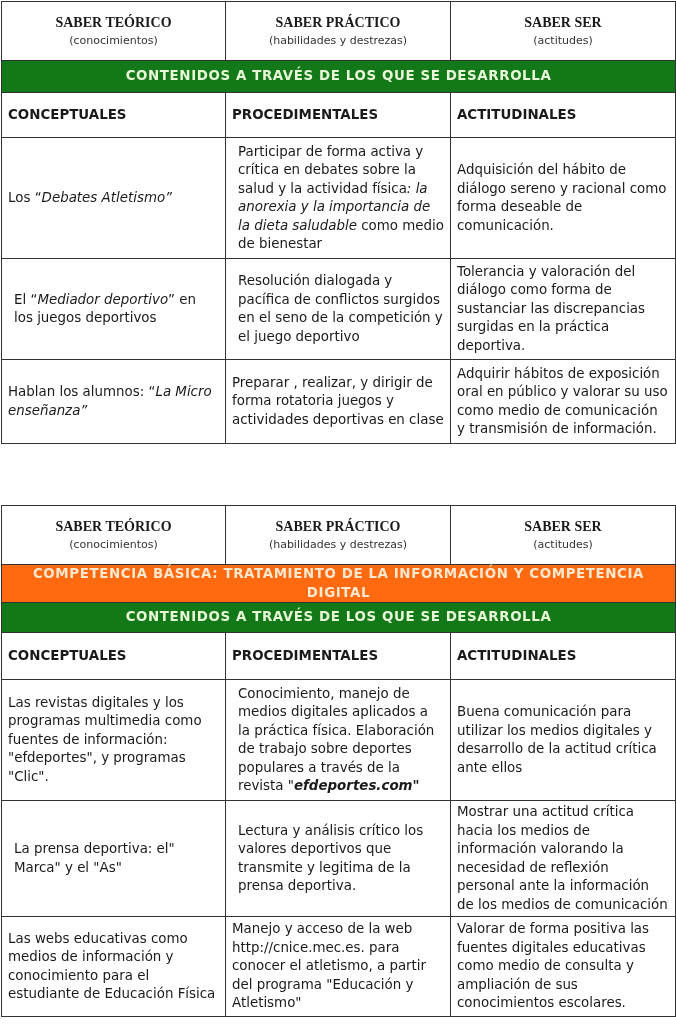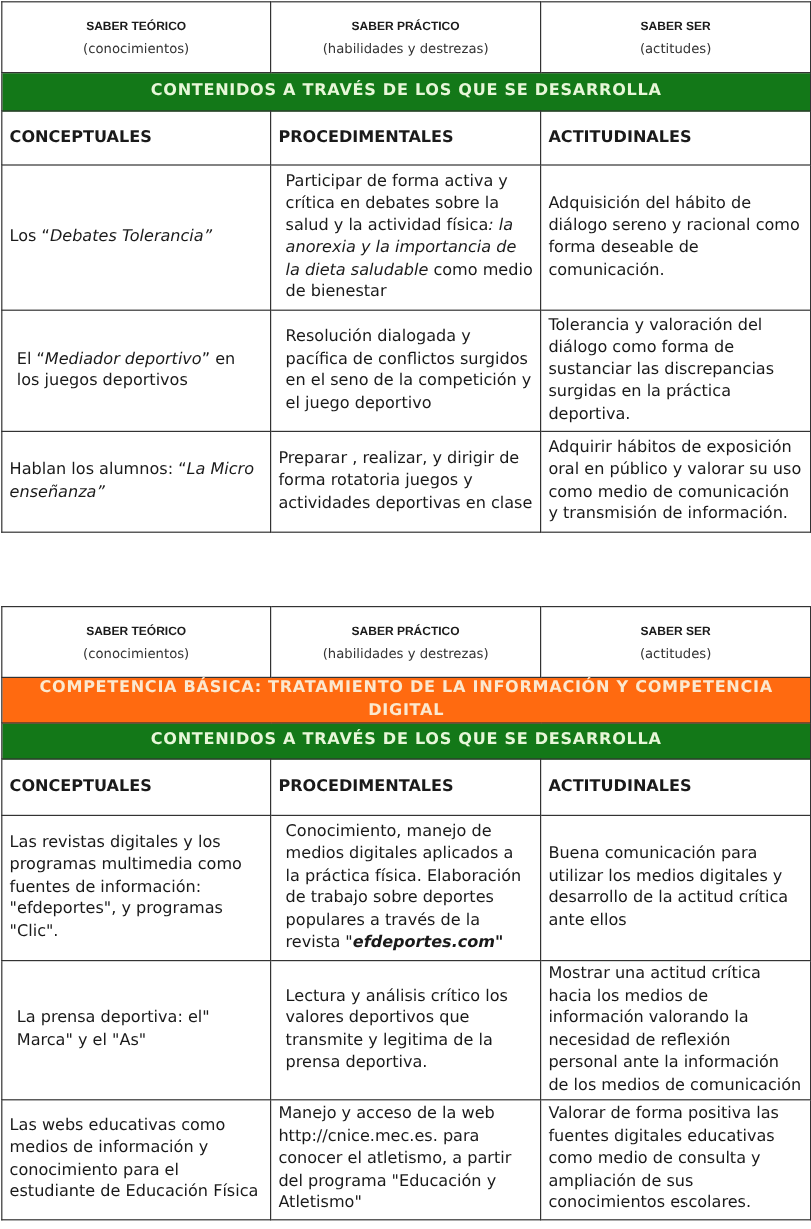--- a/index.html
+++ b/index.html
@@ -2,21 +2,21 @@
 <html><head>
 <meta charset="utf-8">
 <style>
   html,body{margin:0;padding:0;background:#fff;}
   body{width:676px;height:1024px;position:relative;overflow:hidden;
        font-family:"DejaVu Sans",sans-serif;color:#1a1a1a;}
   table.comp{position:absolute;left:1px;width:674px;border-collapse:collapse;table-layout:fixed;}
   table.comp td{border:1.5px solid #333;padding:0 6px;vertical-align:middle;font-size:13.4px;line-height:18.5px;}
   col.c1{width:224px;} col.c2{width:225px;} col.c3{width:225px;}
   .hdr td{text-align:center;height:58px;}
-  .hdr .t{font-family:Liberation Sans, sans-serif;font-weight:bold;font-size:10px;display:block;line-height:19px;}
+  .hdr .t{font-family:Liberation Serif, serif;font-weight:bold;font-size:14px;display:block;line-height:19px;}
   .hdr .s{display:block;font-size:11px;line-height:18px;color:#333;}
   .orange td{background:#ff6a10;color:#fbe8cf;text-align:center;font-weight:bold;font-size:13px;letter-spacing:0.6px;line-height:17px;}
   .green td{background:#137818;color:#e7f7d8;text-align:center;font-weight:bold;font-size:13.5px;letter-spacing:0.6px;}
   .sub td{text-align:left;font-weight:bold;font-size:13.5px;height:42px;font-family:"DejaVu Sans",sans-serif;}
   .row td{font-size:13.3px;}
   i{font-style:italic;}
   b.bi{font-style:italic;font-weight:bold;}
 </style>
 </head>
 <body>
@@ -44,21 +44,21 @@
   </tr>
   <tr class="green" style="height:32px;">
     <td colspan="3">CONTENIDOS A TRAVÉS DE LOS QUE SE DESARROLLA</td>
   </tr>
   <tr class="sub" style="height:45px;">
     <td>CONCEPTUALES</td>
     <td>PROCEDIMENTALES</td>
     <td>ACTITUDINALES</td>
   </tr>
   <tr class="row" style="height:121px;">
-    <td><span>Los “</span><i>Debates Tolerancia”</i></td>
+    <td><span>Los “</span><i>Debates Atletismo”</i></td>
     <td style="padding-left:12px"><span>Participar de forma activa y crítica en debates sobre la salud y la actividad física</span><i>: la anorexia y la importancia de la dieta saludable</i><span> como medio de bienestar</span></td>
     <td>Adquisición del hábito de diálogo sereno y racional como forma deseable de comunicación.</td>
   </tr>
   <tr class="row" style="height:101px;">
     <td style="padding-left:12px"><span>El “</span><i>Mediador deportivo</i><span>” en los juegos deportivos</span></td>
     <td style="padding-left:12px">Resolución dialogada y pacífica de conflictos surgidos en el seno de la competición y el juego deportivo</td>
     <td>Tolerancia y valoración del diálogo como forma de sustanciar las discrepancias surgidas en la práctica deportiva.</td>
   </tr>
   <tr class="row" style="height:84px;">
     <td><span>Hablan los alumnos: “</span><i>La Micro enseñanza”</i></td>

